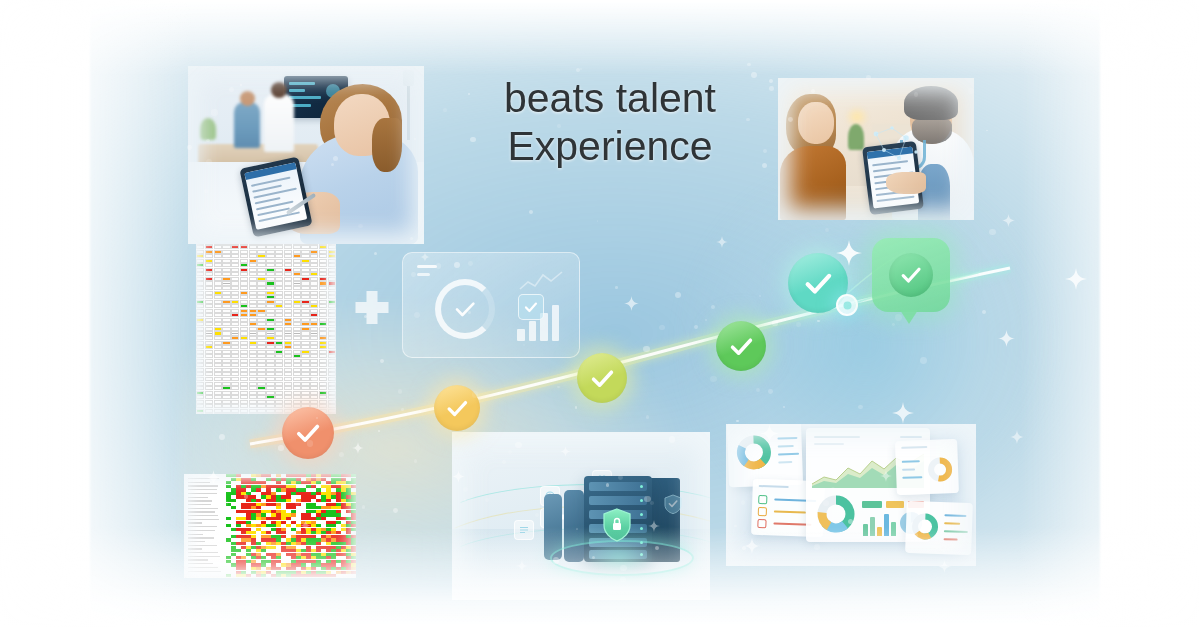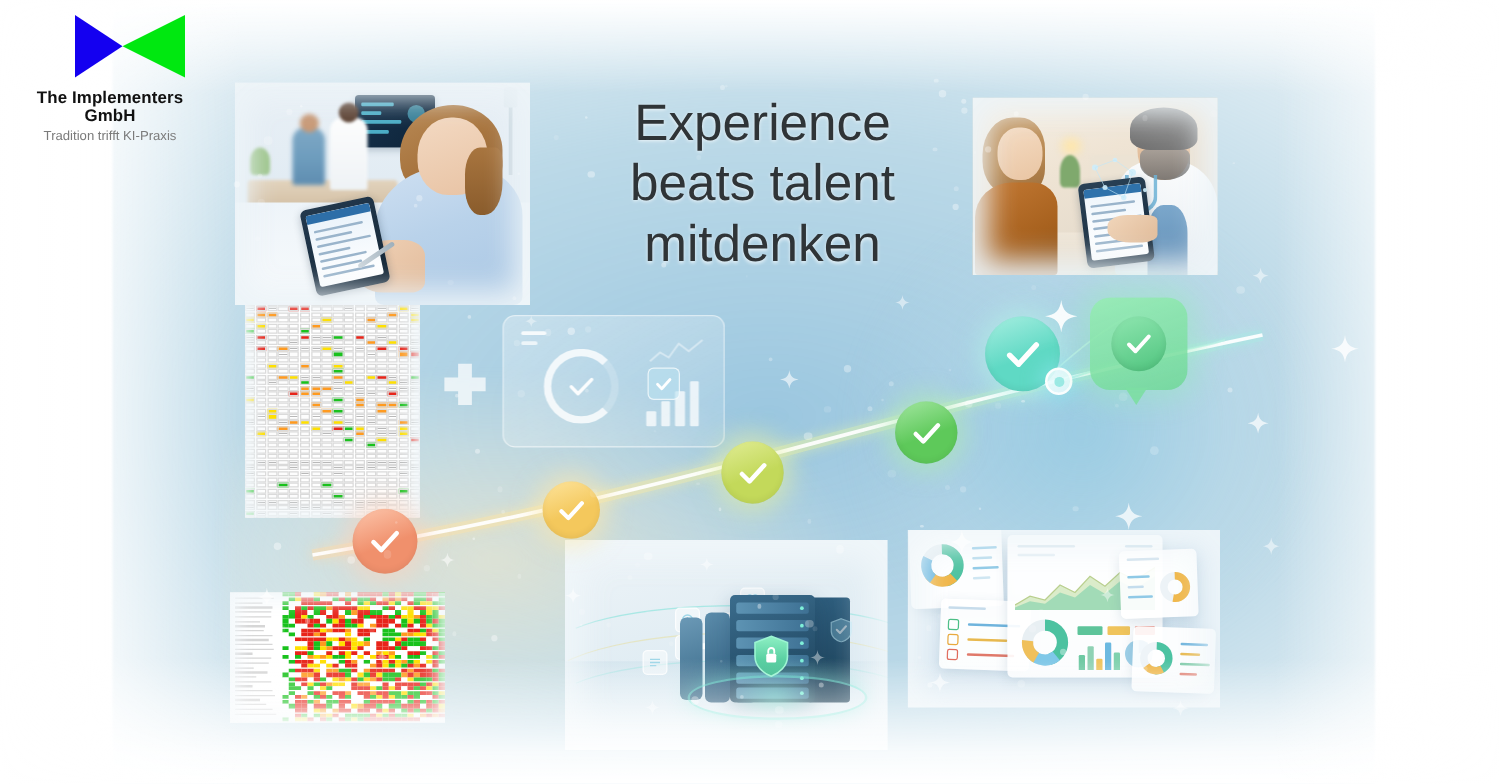--- a/index.html
+++ b/index.html
@@ -2260,28 +2260,19 @@
       <div class="bokeh" style="left: 778.671px; top: 121.076px; width: 2.00946px; height: 2.00946px; opacity: 0.26;"></div>
       <div class="bokeh" style="left: 468.043px; top: 92.7961px; width: 2.15019px; height: 2.15019px; opacity: 0.7;"></div>
       <div class="bokeh" style="left: 528.823px; top: 209.748px; width: 4.11767px; height: 4.11767px; opacity: 0.65;"></div>
       <div class="bokeh" style="left: 823.138px; top: 499.877px; width: 5.71392px; height: 5.71392px; opacity: 0.31;"></div>
       <div class="bokeh" style="left: 694.291px; top: 325.32px; width: 4.01583px; height: 4.01583px; opacity: 0.49;"></div>
       <div class="bokeh" style="left: 650.391px; top: 500.981px; width: 3.64977px; height: 3.64977px; opacity: 0.2;"></div>
       <div class="bokeh" style="left: 913.687px; top: 92.0316px; width: 4.47407px; height: 4.47407px; opacity: 0.26;"></div>
     </div>
 
   <div class="headline">
+    <span>beats talent</span>
     <span>Experience</span>
-    <span>beats talent</span>
-    <span>mitdenken</span>
   </div>
 
-  <div class="logo-block">
-    <svg class="logo-mark" viewBox="0 0 140 58">
-      <polygon points="30,4 30,54 68,29" fill="#1400f0"></polygon>
-      <polygon points="118,4 118,54 68,29" fill="#00e810"></polygon>
-    </svg>
-    <div class="logo-name">The Implementers GmbH</div>
-    <div class="logo-tag">Tradition trifft KI-Praxis</div>
-  </div>
 
   <div class="edge-fade"></div>
 </div>
 
 </body></html>

